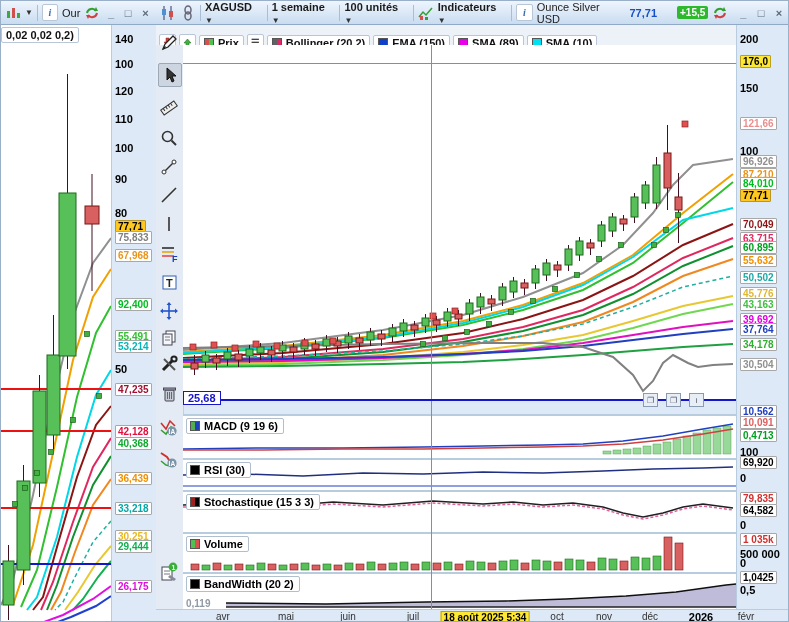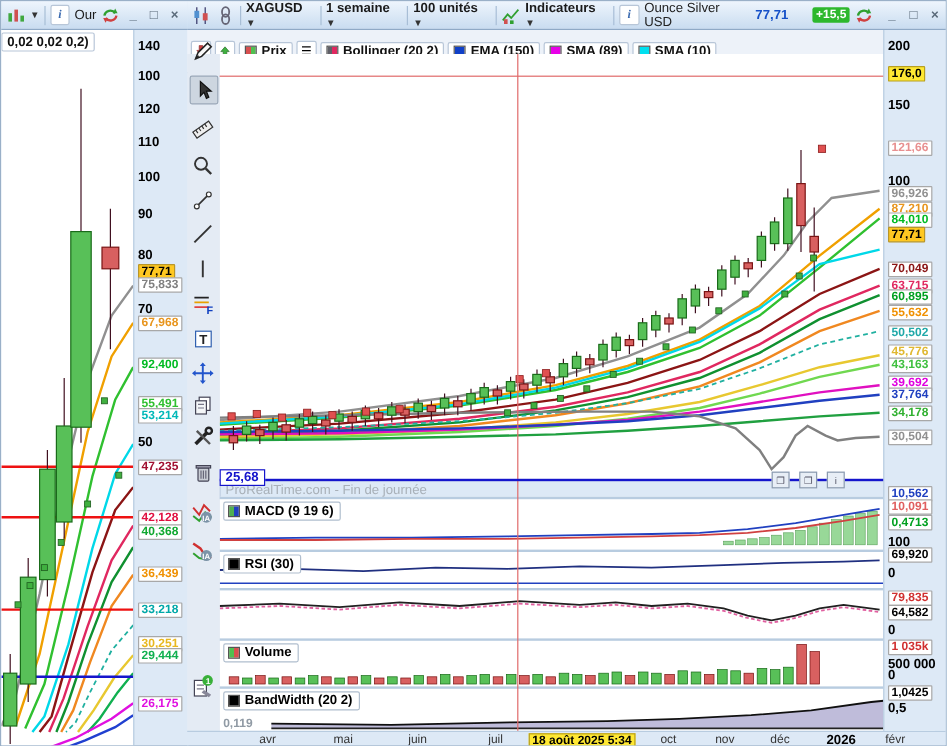--- a/index.html
+++ b/index.html
@@ -123,21 +123,21 @@
       <div class="axis-label plain" style="top: 8px;">140</div>
       <div class="axis-label plain" style="top: 33px;">100</div>
       <div class="axis-label plain" style="top: 60px;">120</div>
       <div class="axis-label plain" style="top: 88px;">110</div>
       <div class="axis-label plain" style="top: 117px;">100</div>
       <div class="axis-label plain" style="top: 148px;">90</div>
       <div class="axis-label plain" style="top: 182px;">80</div>
       <div class="axis-label hl" style="top: 195px;">77,71</div>
       <div class="axis-label boxed" style="top: 206px; color: rgb(128, 128, 128);">75,833</div>
       <div class="axis-label plain" style="top: 227px;">70</div>
-      <div class="axis-label boxed" style="top: 238px; color: rgb(232, 149, 29); text-align: center;">67,968</div>
+      <div class="axis-label boxed" style="top: 224px; color: rgb(232, 149, 29); text-align: center;">67,968</div>
       <div class="axis-label boxed" style="top: 273px; color: rgb(0, 187, 34);">92,400</div>
       <div class="axis-label boxed" style="top: 305px; color: rgb(48, 192, 48);">55,491</div>
       <div class="axis-label boxed" style="top: 315px; color: rgb(0, 184, 184);">53,214</div>
       <div class="axis-label plain" style="top: 338px;">50</div>
       <div class="axis-label boxed" style="top: 358px; color: rgb(160, 16, 48);">47,235</div>
       <div class="axis-label boxed" style="top: 400px; color: rgb(224, 16, 64);">42,128</div>
       <div class="axis-label boxed" style="top: 412px; color: rgb(16, 168, 48);">40,368</div>
       <div class="axis-label boxed" style="top: 447px; color: rgb(240, 144, 0);">36,439</div>
       <div class="axis-label boxed" style="top: 477px; color: rgb(0, 168, 168);">33,218</div>
       <div class="axis-label boxed" style="top: 505px; color: rgb(232, 184, 32);">30,251</div>
@@ -478,21 +478,20 @@
         <rect x="119" y="295" width="6" height="6" fill="#e05050" stroke="#902020" stroke-width="0.7"></rect>
         <rect x="147" y="293" width="6" height="6" fill="#e05050" stroke="#902020" stroke-width="0.7"></rect>
         <rect x="247" y="268" width="6" height="6" fill="#e05050" stroke="#902020" stroke-width="0.7"></rect>
         <rect x="269" y="263" width="6" height="6" fill="#e05050" stroke="#902020" stroke-width="0.7"></rect>
         <rect x="499" y="76" width="6" height="6" fill="#e05050" stroke="#902020" stroke-width="0.7"></rect>
       </svg>
   </div>
 
   <div id="blue-line"></div>
   <div id="price-chip">25,68</div>
-  <div id="watermark">ProRealTime.com - Fin de journée</div>
   <div id="corner-icons">
       <div class="corner-ic">❐</div>
       <div class="corner-ic">❐</div>
       <div class="corner-ic">i</div>
     </div>
 
   <div id="panels-host">
       <div class="panel" style="top: 413px; height: 44px;">
         <div class="panel-label">
           <span class="mini-ic" style="background: linear-gradient(90deg, rgb(80, 176, 80) 50%, rgb(32, 64, 192) 50%);"></span>
@@ -520,20 +519,24 @@
         <div class="panel-label">
           <span class="mini-ic" style="background: linear-gradient(90deg, rgb(0, 0, 0) 50%, rgb(0, 0, 0) 50%);"></span>
           <span>RSI (30)</span>
         </div>
         <svg width="553" height="32">
           <polyline points="0,15 60,14 120,16 180,13 240,14 300,12 360,13 420,11 470,9 520,8 550,7" fill="none" stroke="#203080" stroke-width="1.5"></polyline>
           <line x1="0" y1="26" x2="553" y2="26" stroke="#2040c0" stroke-width="1.2"></line>
         </svg>
       </div>
       <div class="panel" style="top: 489px; height: 42px;">
+        <div class="panel-label">
+          <span class="mini-ic" style="background: linear-gradient(90deg, rgb(160, 32, 32) 50%, rgb(0, 0, 0) 50%);"></span>
+          <span>Stochastique (15 3 3)</span>
+        </div>
         <svg width="553" height="42">
           <polyline points="0,15 50,13 100,16 150,12 200,15 250,11 300,14 330,12 360,15 390,13 420,17 440,23 460,27 480,23 500,17 520,14 550,18" fill="none" stroke="#e060a0" stroke-width="1.5" stroke-dasharray="3,2"></polyline>
           <polyline points="0,13 50,11 100,14 150,10 200,13 250,9 300,12 330,10 360,13 390,11 420,15 440,21 460,25 480,21 500,15 520,12 550,16" fill="none" stroke="#202020" stroke-width="1.5"></polyline>
         </svg>
       </div>
       <div class="panel" style="top: 531px; height: 40px;">
         <div class="panel-label">
           <span class="mini-ic" style="background: linear-gradient(90deg, rgb(80, 192, 80) 50%, rgb(216, 80, 80) 50%);"></span>
           <span>Volume</span>
         </div>

